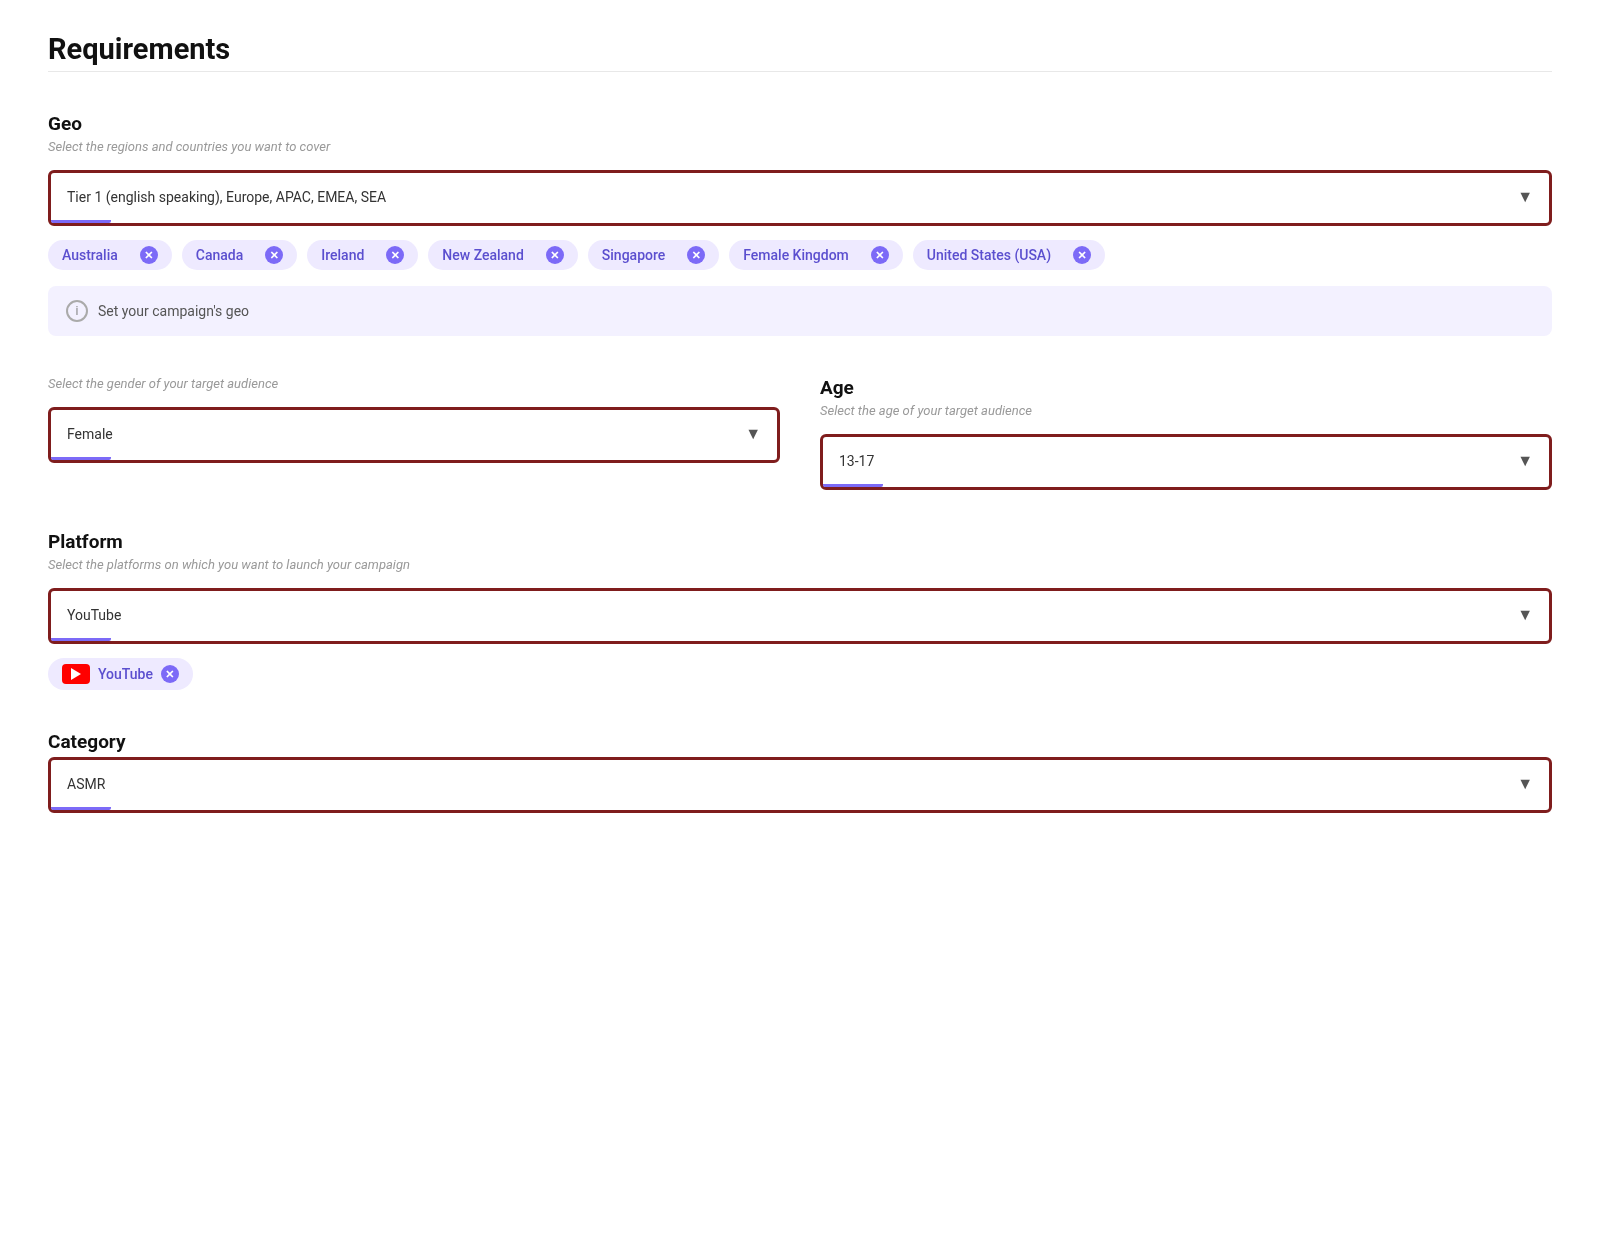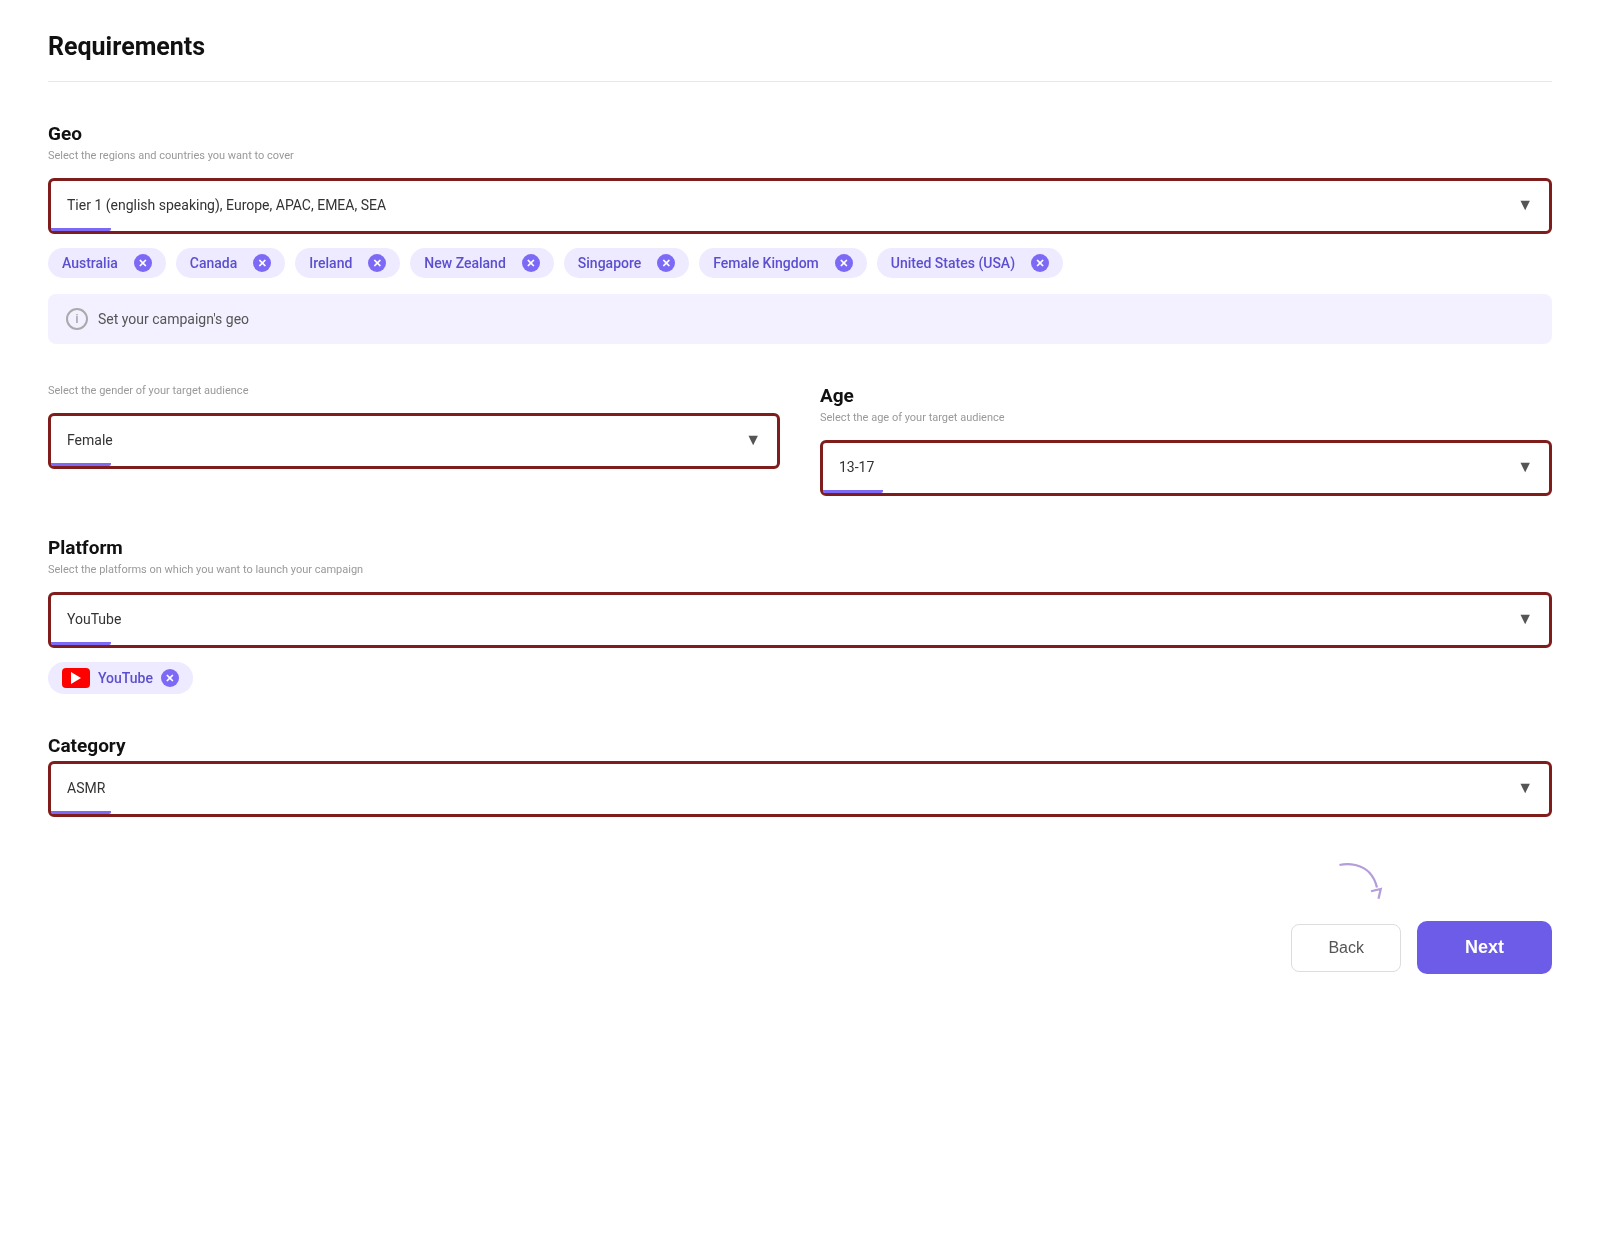--- a/index.html
+++ b/index.html
@@ -10,24 +10,24 @@
       min-height: 1234px;
       width: 1600px;
     }
 
     .page-container {
       padding: 32px 48px;
       max-width: 1600px;
     }
 
     .page-title {
-      font-size: 25px;
+      font-size: 29px;
       font-weight: 700;
       color: #111;
-      margin-bottom: 20px;
+      margin-bottom: 5px;
     }
 
     .page-subtitle {
       font-size: 14px;
       color: #aaa;
       margin-bottom: 24px;
     }
 
     .divider {
       height: 1px;
@@ -40,23 +40,24 @@
     }
 
     .section-title {
       font-size: 19px;
       font-weight: 700;
       color: #111;
       margin-bottom: 4px;
     }
 
     .section-subtitle {
-      font-size: 11px;
+      font-size: 13px;
       color: #999;
       margin-bottom: 16px;
+      font-style: italic;
     }
 
     .select-wrapper {
       position: relative;
       border: 3px solid #7f1d1d;
       border-radius: 6px;
       background: #fff;
     }
 
     .select-display {
@@ -85,21 +86,21 @@
     .tags-row {
       display: flex;
       flex-wrap: wrap;
       gap: 10px;
       margin-top: 14px;
     }
 
     .tag {
       display: inline-flex;
       align-items: center;
-      gap: 16px;
+      gap: 22px;
       background: #eeeaff;
       color: #5b4fcf;
       border-radius: 20px;
       padding: 6px 14px;
       font-size: 14px;
       font-weight: 500;
     }
 
     .tag-close {
       display: inline-flex;
@@ -329,24 +330,14 @@
 
     <div class="select-wrapper">
       <div class="select-display">
         <span>ASMR</span>
         <span class="chevron-icon">▼</span>
       </div>
       <div class="select-underline"></div>
     </div>
   </div>
 
-  <div class="bottom-bar">
-    <div class="arrow-decoration">
-      <svg class="arrow-svg" viewBox="0 0 80 80" fill="none" xmlns="http://www.w3.org/2000/svg">
-        <path d="M10 20 C10 20, 50 10, 60 50" stroke="#b39ddb" stroke-width="3" fill="none" stroke-dasharray="0"></path>
-        <path d="M52 55 L65 52 L62 65" stroke="#b39ddb" stroke-width="3" fill="none"></path>
-      </svg>
-    </div>
-    <button class="back-button">Back</button>
-    <button class="next-button">Next</button>
-  </div>
 
 </div>
 
 </body></html>

